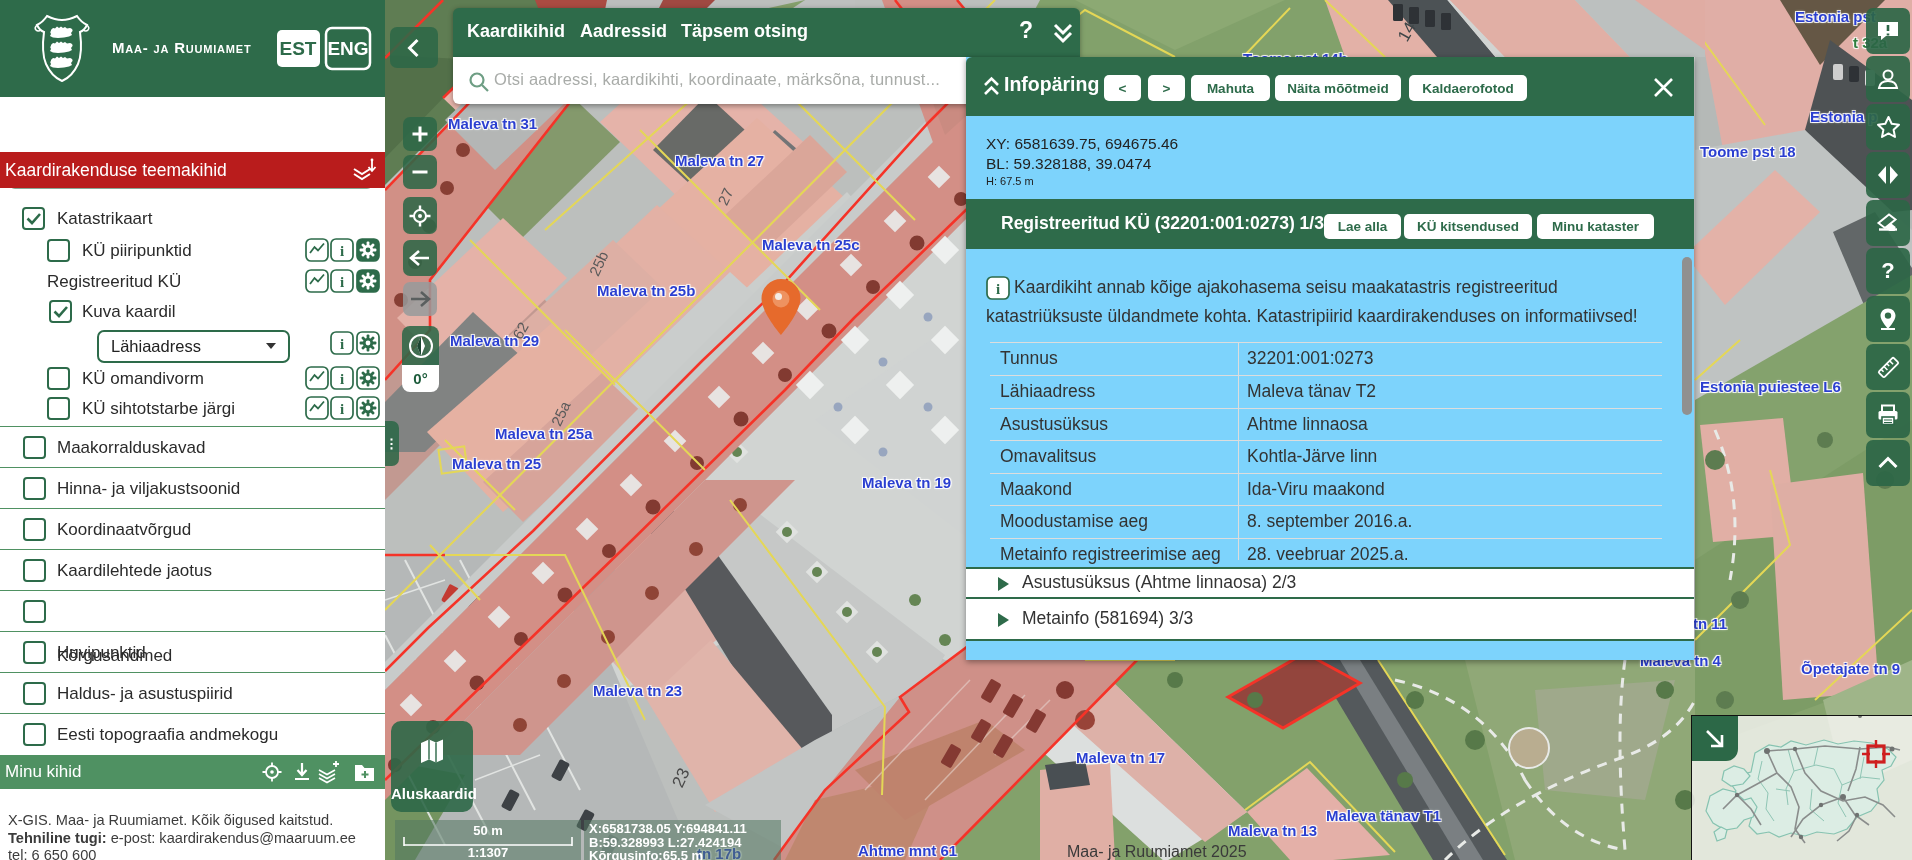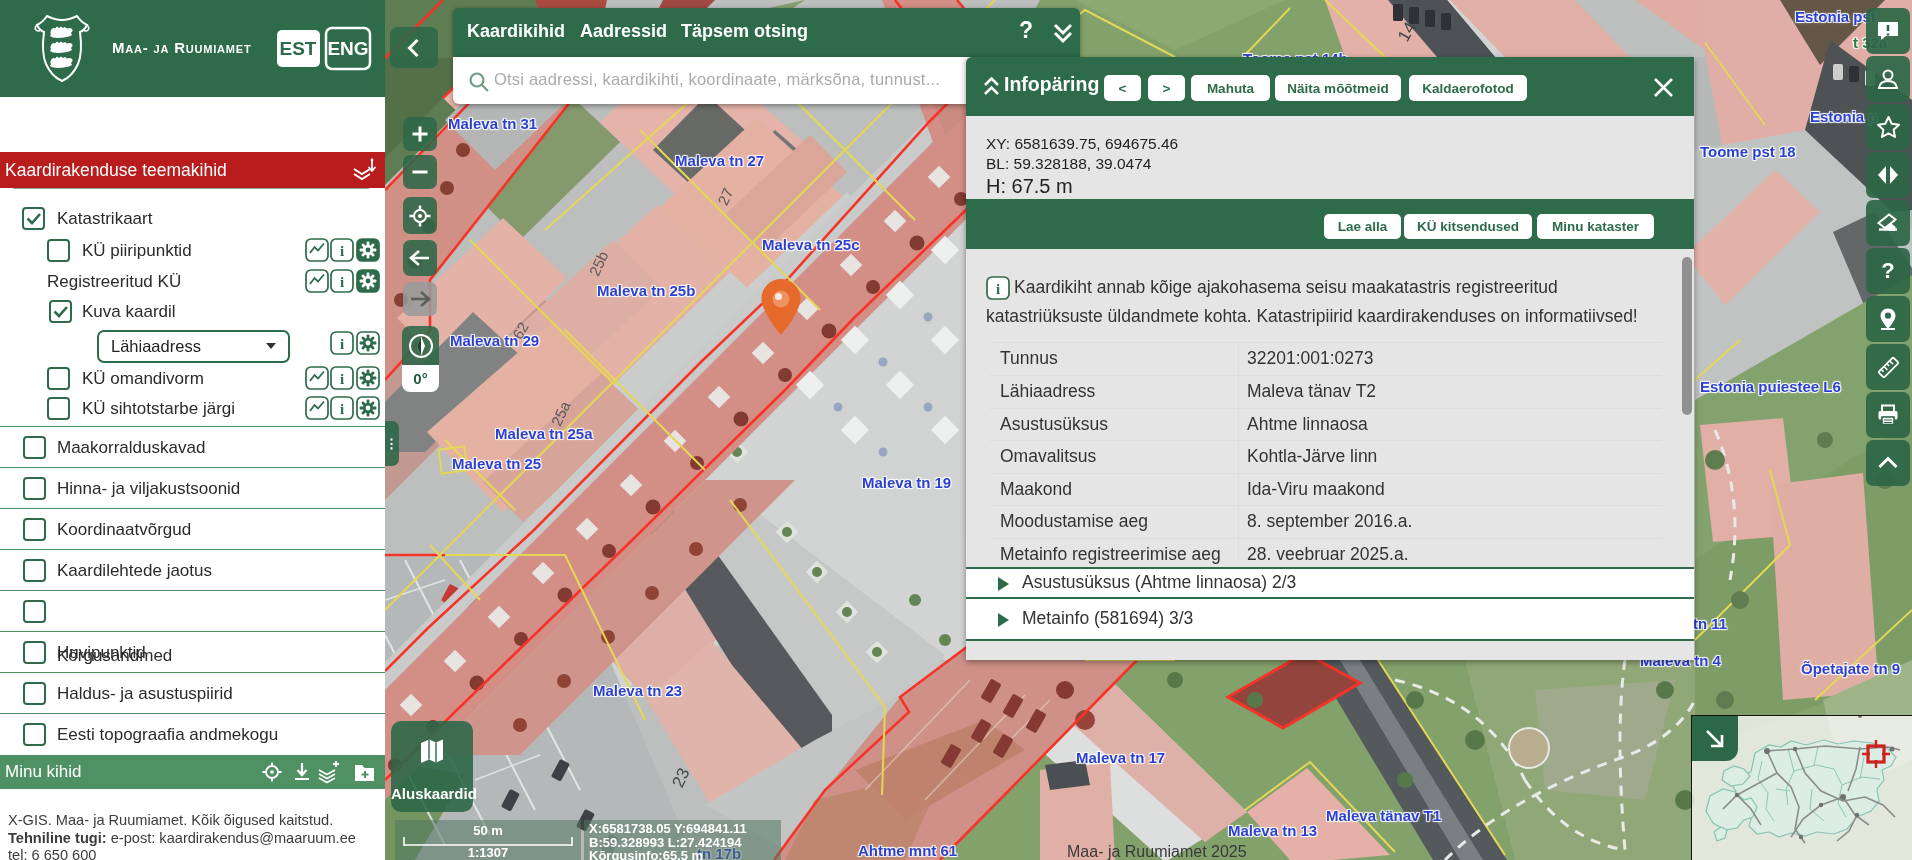--- a/index.html
+++ b/index.html
@@ -11,21 +11,21 @@
   #maainfo{left:9px;top:111px;width:360px;height:33px;border:2px solid #87a795;border-radius:6px;display:flex;align-items:center;color:#222;font-size:14px;margin-top:41px;}
   #teembar{left:0;top:152px;width:385px;height:36px;background:#b91c1c;color:#fff;font-size:17.5px;display:flex;align-items:center;}
   .cbx{position:absolute;width:19px;height:19px;border:2px solid #2d6b4a;border-radius:4px;background:#fff;}
   .rowtxt{position:absolute;font-size:17px;color:#2b2b2b;}
   .sep{position:absolute;left:0;width:385px;height:1px;background:#4f9162;}
   #minukihid{left:0;top:755px;width:385px;height:34px;background:#4f9162;color:#fff;font-size:17px;display:flex;align-items:center;}
   .foot{position:absolute;left:8px;font-size:14.6px;color:#3c3c3c;}
   #sphead{left:453px;top:8px;width:627px;height:49px;background:#2e6b4a;border-radius:6px 6px 0 0;color:#fff;box-shadow:0 1px 5px rgba(0,0,0,.35);}
   #spsearch{left:453px;top:57px;width:627px;height:47px;background:#fff;border-radius:0 0 6px 6px;box-shadow:0 2px 5px rgba(0,0,0,.35);}
   
-  #ipanel{left:966px;top:57px;width:728px;height:603px;background:#e5e5e5;box-shadow:0 2px 6px rgba(0,0,0,.4);}
+  #ipanel{left:966px;top:57px;width:728px;height:603px;background:#7dd3fc;box-shadow:0 2px 6px rgba(0,0,0,.4);}
   #iphead{left:0;top:0;width:728px;height:59px;background:#2e6b4a;border-radius:6px 0 0 0;}
   .wbtn{position:absolute;background:#fff;border-radius:5px;color:#2d6b4a;font-weight:bold;font-size:13.5px;display:flex;align-items:center;justify-content:center;}
   #regbar{left:0;top:142px;width:728px;height:50px;background:#2e6b4a;color:#fff;}
   .trow{position:absolute;left:34px;font-size:17.5px;color:#333;}
   .tval{position:absolute;left:281px;font-size:17.5px;color:#333;}
   .tline{position:absolute;left:24px;width:672px;height:1px;background:#ddd;}
   .secbar{position:absolute;left:0;width:728px;background:#fff;border-top:2px solid #2e6b4a;border-bottom:2px solid #2e6b4a;}
   
   .mapbtn{position:absolute;width:34px;height:34px;background:rgba(45,104,72,.88);border-radius:7px;color:#fff;display:flex;align-items:center;justify-content:center;}
   
@@ -676,22 +676,23 @@
       <div class="wbtn" style="left:182px;top:18px;width:37px;height:26px;">&gt;</div>
       <div class="wbtn" style="left:225px;top:18px;width:79px;height:26px;">Mahuta</div>
       <div class="wbtn" style="left:309px;top:18px;width:126px;height:26px;">Näita mõõtmeid</div>
       <div class="wbtn" style="left:443px;top:18px;width:118px;height:26px;">Kaldaerofotod</div>
       <svg style="position:absolute;left:686px;top:19px" width="23" height="23" viewBox="0 0 23 23" stroke="#fff" stroke-width="2.6">
           <path d="M3 3 l17 17 M20 3 l-17 17"></path>
         </svg>
     </div>
     <div class="abs" style="left:20px;top:78px;font-size:15.5px;color:#222;">XY: 6581639.75, 694675.46</div>
     <div class="abs" style="left:20px;top:98px;font-size:15.5px;color:#222;">BL: 59.328188, 39.0474</div>
-    <div class="abs" style="left:20px;top:118px;font-size:20px;color:#222;">H: 67.5 m</div>
+    <div class="abs" style="left:20px;top:118px;font-size:11px;color:#222;">H: 67.5 m</div>
     <div id="regbar" class="abs">
+      <span style="position:absolute;left:35px;top:14px;font-size:17.5px;font-weight:bold;">Registreeritud KÜ (32201:001:0273) 1/3</span>
       <div class="wbtn" style="left:358px;top:15px;width:77px;height:25px;">Lae alla</div>
       <div class="wbtn" style="left:438px;top:15px;width:128px;height:25px;">KÜ kitsendused</div>
       <div class="wbtn" style="left:571px;top:15px;width:117px;height:25px;">Minu kataster</div>
     </div>
     <svg class="abs" style="left:20px;top:219px" width="24" height="24" viewBox="0 0 24 24">
         <rect x="1" y="1" width="22" height="22" rx="5" fill="#fff" stroke="#2d6b4a" stroke-width="1.7"></rect>
         <text x="12" y="18" fill="#2d6b4a" font-size="15" font-weight="bold" text-anchor="middle" font-family="Liberation Serif,serif">i</text>
       </svg>
     <div class="abs" style="left:48px;top:220px;font-size:17.5px;color:#333;">Kaardikiht annab kõige ajakohasema seisu maakatastris registreeritud</div>
     <div class="abs" style="left:20px;top:249px;font-size:17.5px;color:#333;">katastriüksuste üldandmete kohta. Katastripiirid kaardirakenduses on informatiivsed!</div>

